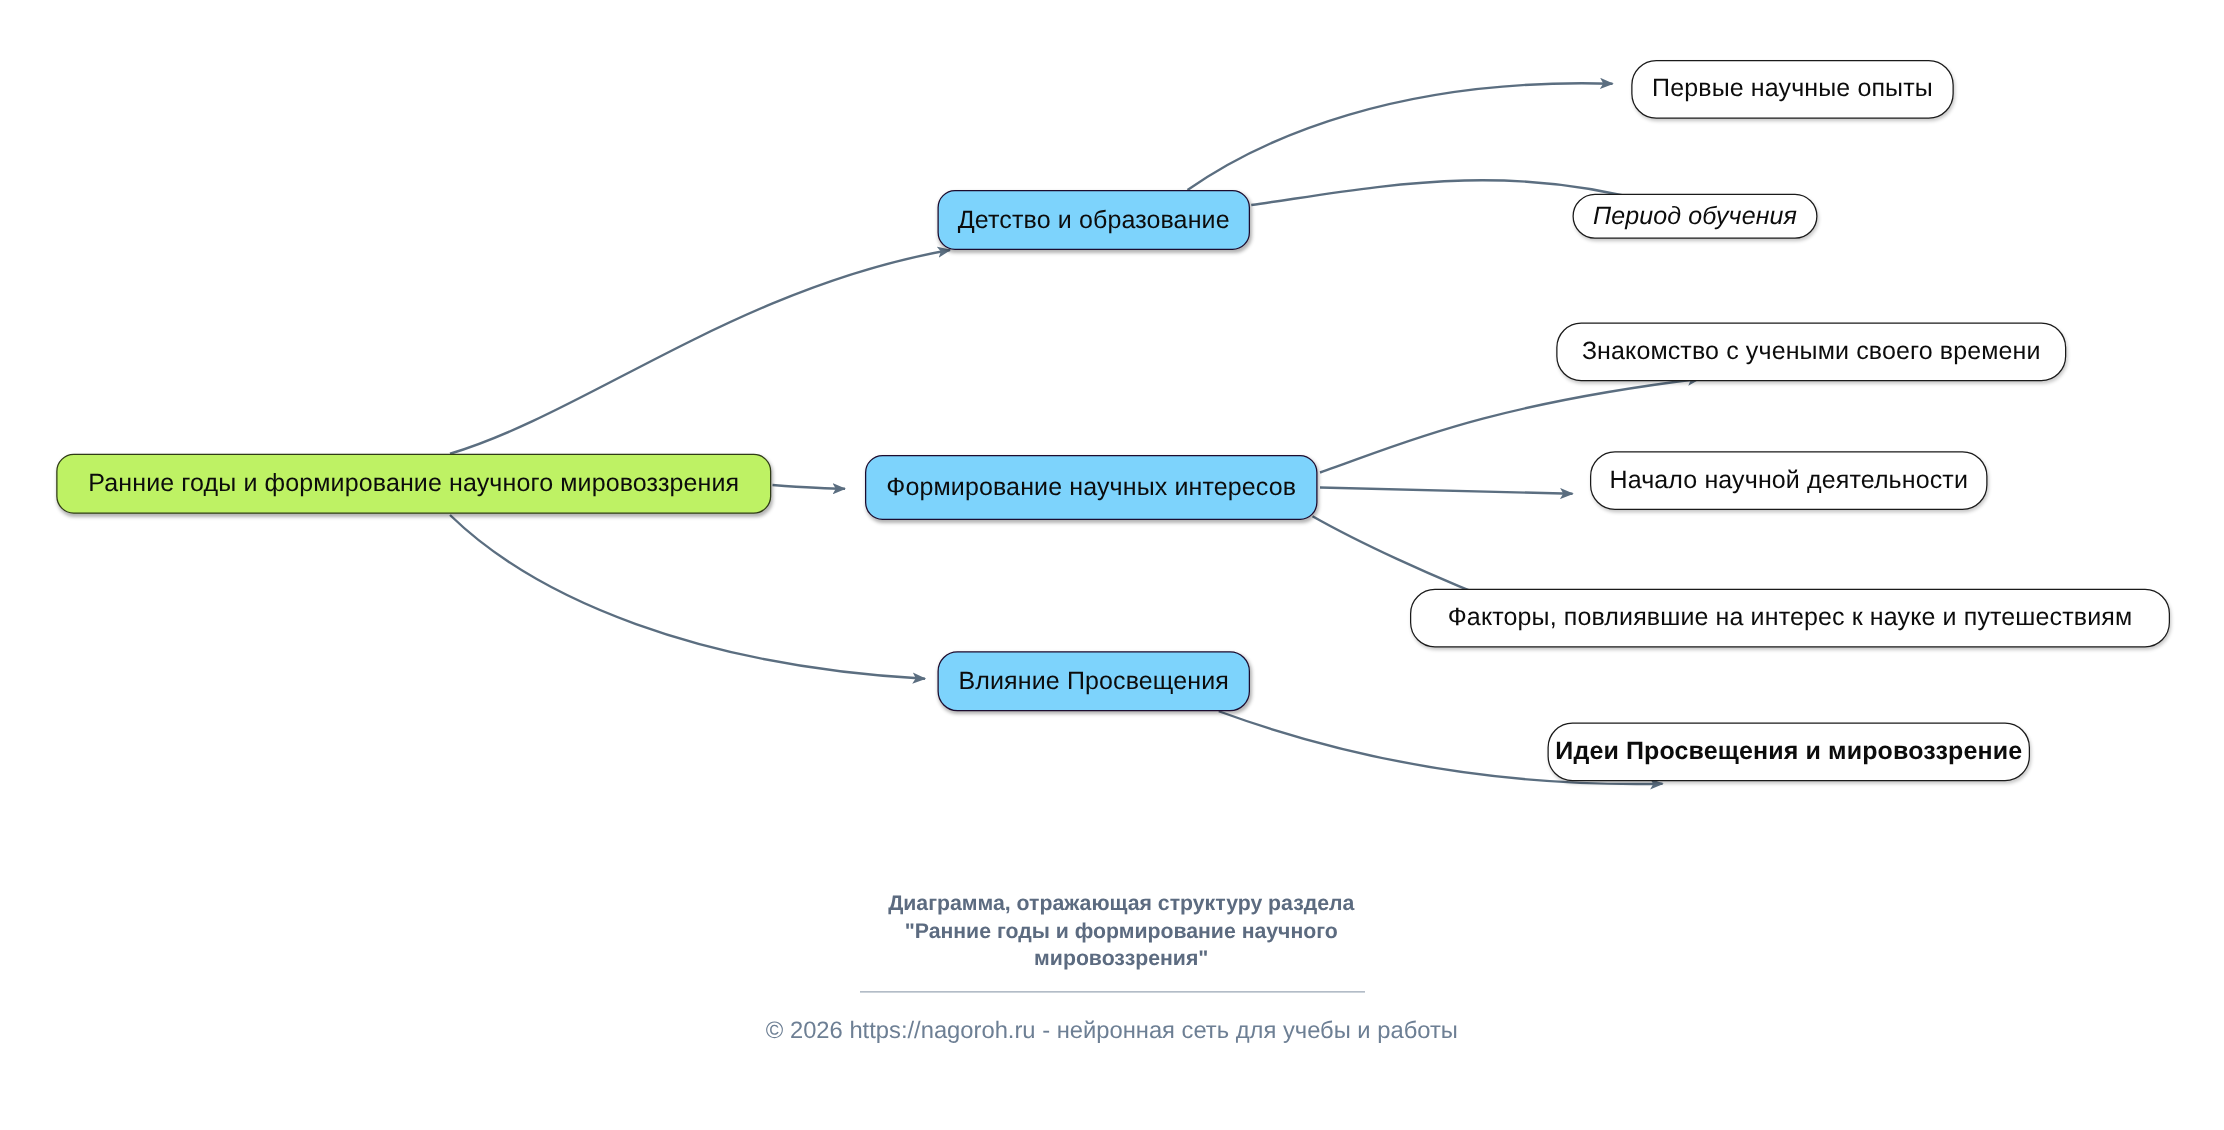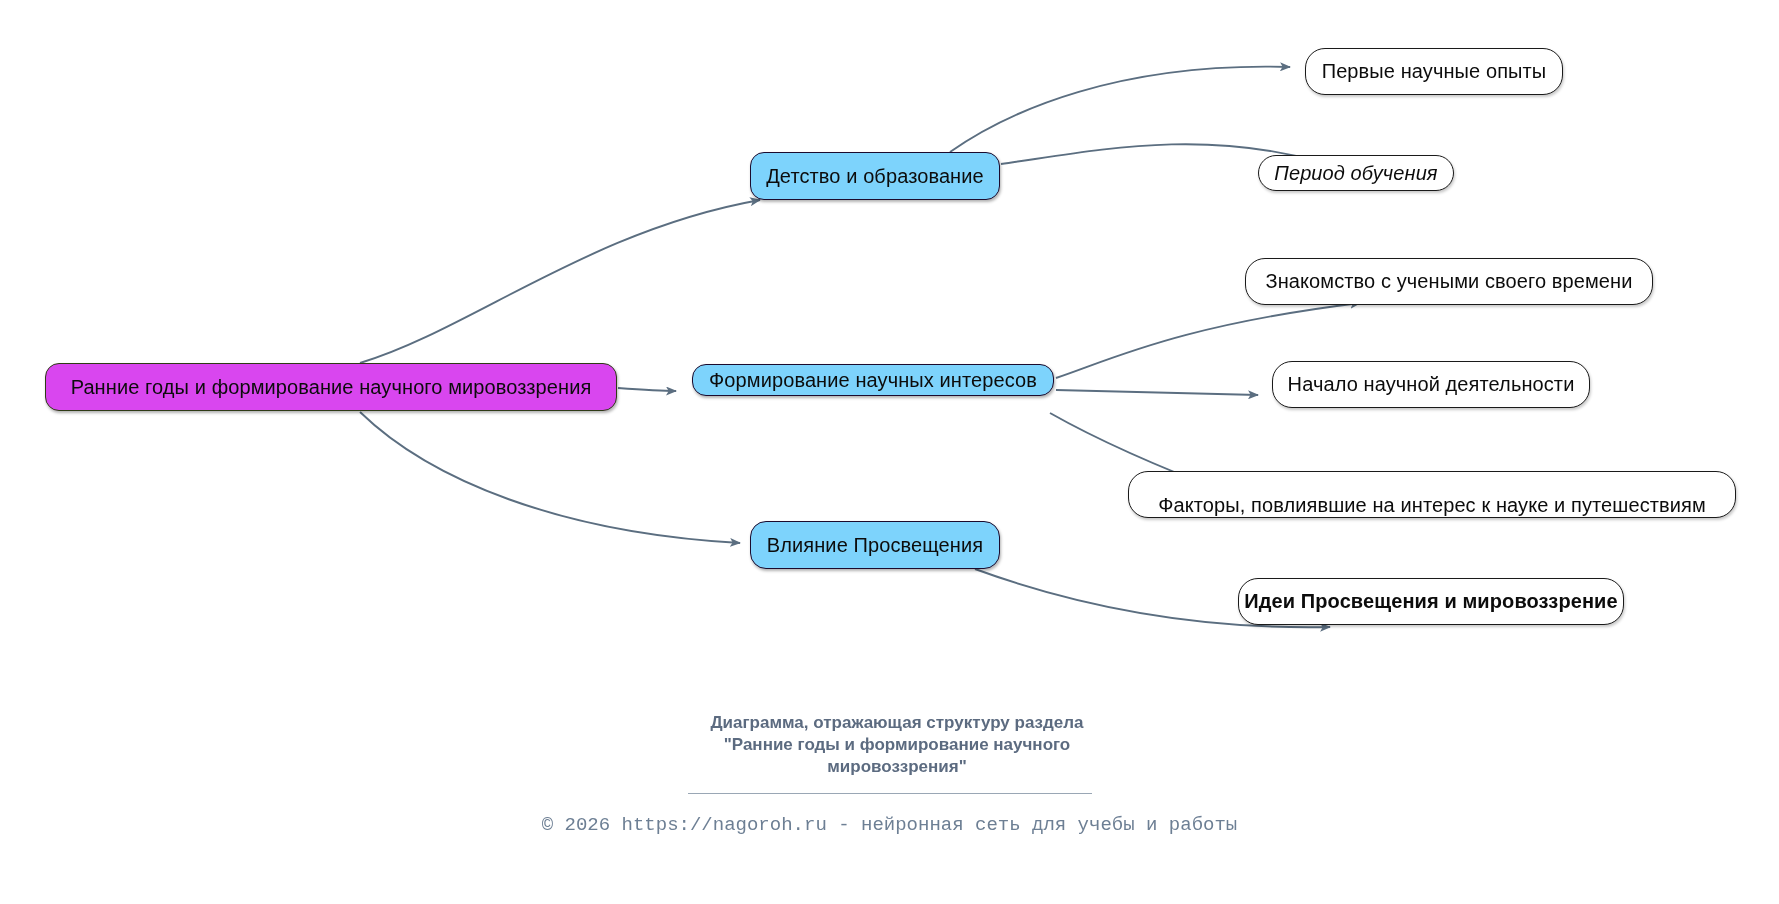--- a/index.html
+++ b/index.html
@@ -34,21 +34,21 @@
     align-items: center;
     justify-content: center;
     text-align: center;
     border-radius: 14px;
     white-space: nowrap;
     line-height: 1.15;
     letter-spacing: 0.1px;
   }
 
   .node-root {
-    background: #d946ef;
+    background: #bef264;
     border: 1.6px solid #2f3b16;
     color: #0c0c0c;
     font-size: 20px;
     box-shadow: 1px 2px 3px rgba(0,0,0,0.30);
   }
 
   .node-branch {
     background: #7dd3fc;
     border: 1.6px solid #1c0b2e;
     color: #0c0c0c;
@@ -84,21 +84,20 @@
     width: 404px;
     height: 0;
     margin: 16px auto 0 auto;
     border-top: 1.6px solid #9aa7b5;
   }
   .caption-credit {
     margin-top: 20px;
     color: #6d7f94;
     font-size: 19px;
     font-weight: normal;
-    font-family: Liberation Mono, monospace;
   }
 </style>
 </head>
 <body>
 
 <div id="canvas">
 
   <svg id="edge-layer" viewBox="0 0 1779 904" xmlns="http://www.w3.org/2000/svg">
     <defs>
       <marker id="arrowhead" markerWidth="11" markerHeight="9" refX="10" refY="4.5" orient="auto" markerUnits="userSpaceOnUse">
@@ -131,33 +130,33 @@
   </div>
 
   <div class="node node-leaf" style="left:1305px; top:48px; width:258px; height:47px;">
     <span>Первые научные опыты</span>
   </div>
 
   <div class="node node-leaf" style="left:1258px; top:155px; width:196px; height:36px;font-style:italic;">
     <span>Период обучения</span>
   </div>
 
-  <div class="node node-branch" style="left:692px; top:364px; width:362px; height:32px;">
+  <div class="node node-branch" style="left:692px; top:364px; width:362px; height:52px;">
     <span>Формирование научных интересов</span>
   </div>
 
   <div class="node node-leaf" style="left:1228px; top:258px; width:408px; height:47px;margin-left:17px;">
     <span>Знакомство с учеными своего времени</span>
   </div>
 
   <div class="node node-leaf" style="left:1272px; top:361px; width:318px; height:47px;">
     <span>Начало научной деятельности</span>
   </div>
 
-  <div class="node node-leaf" style="left:1128px; top:471px; width:608px; height:47px;align-items:flex-end;">
+  <div class="node node-leaf" style="left:1128px; top:471px; width:608px; height:47px;">
     <span>Факторы, повлиявшие на интерес к науке и путешествиям</span>
   </div>
 
   <div class="node node-branch" style="left:750px; top:521px; width:250px; height:48px;border-radius:16px;">
     <span>Влияние Просвещения</span>
   </div>
 
   <div class="node node-leaf" style="left:1238px; top:578px; width:386px; height:47px;font-weight:bold;">
     <span>Идеи Просвещения и мировоззрение</span>
   </div>

